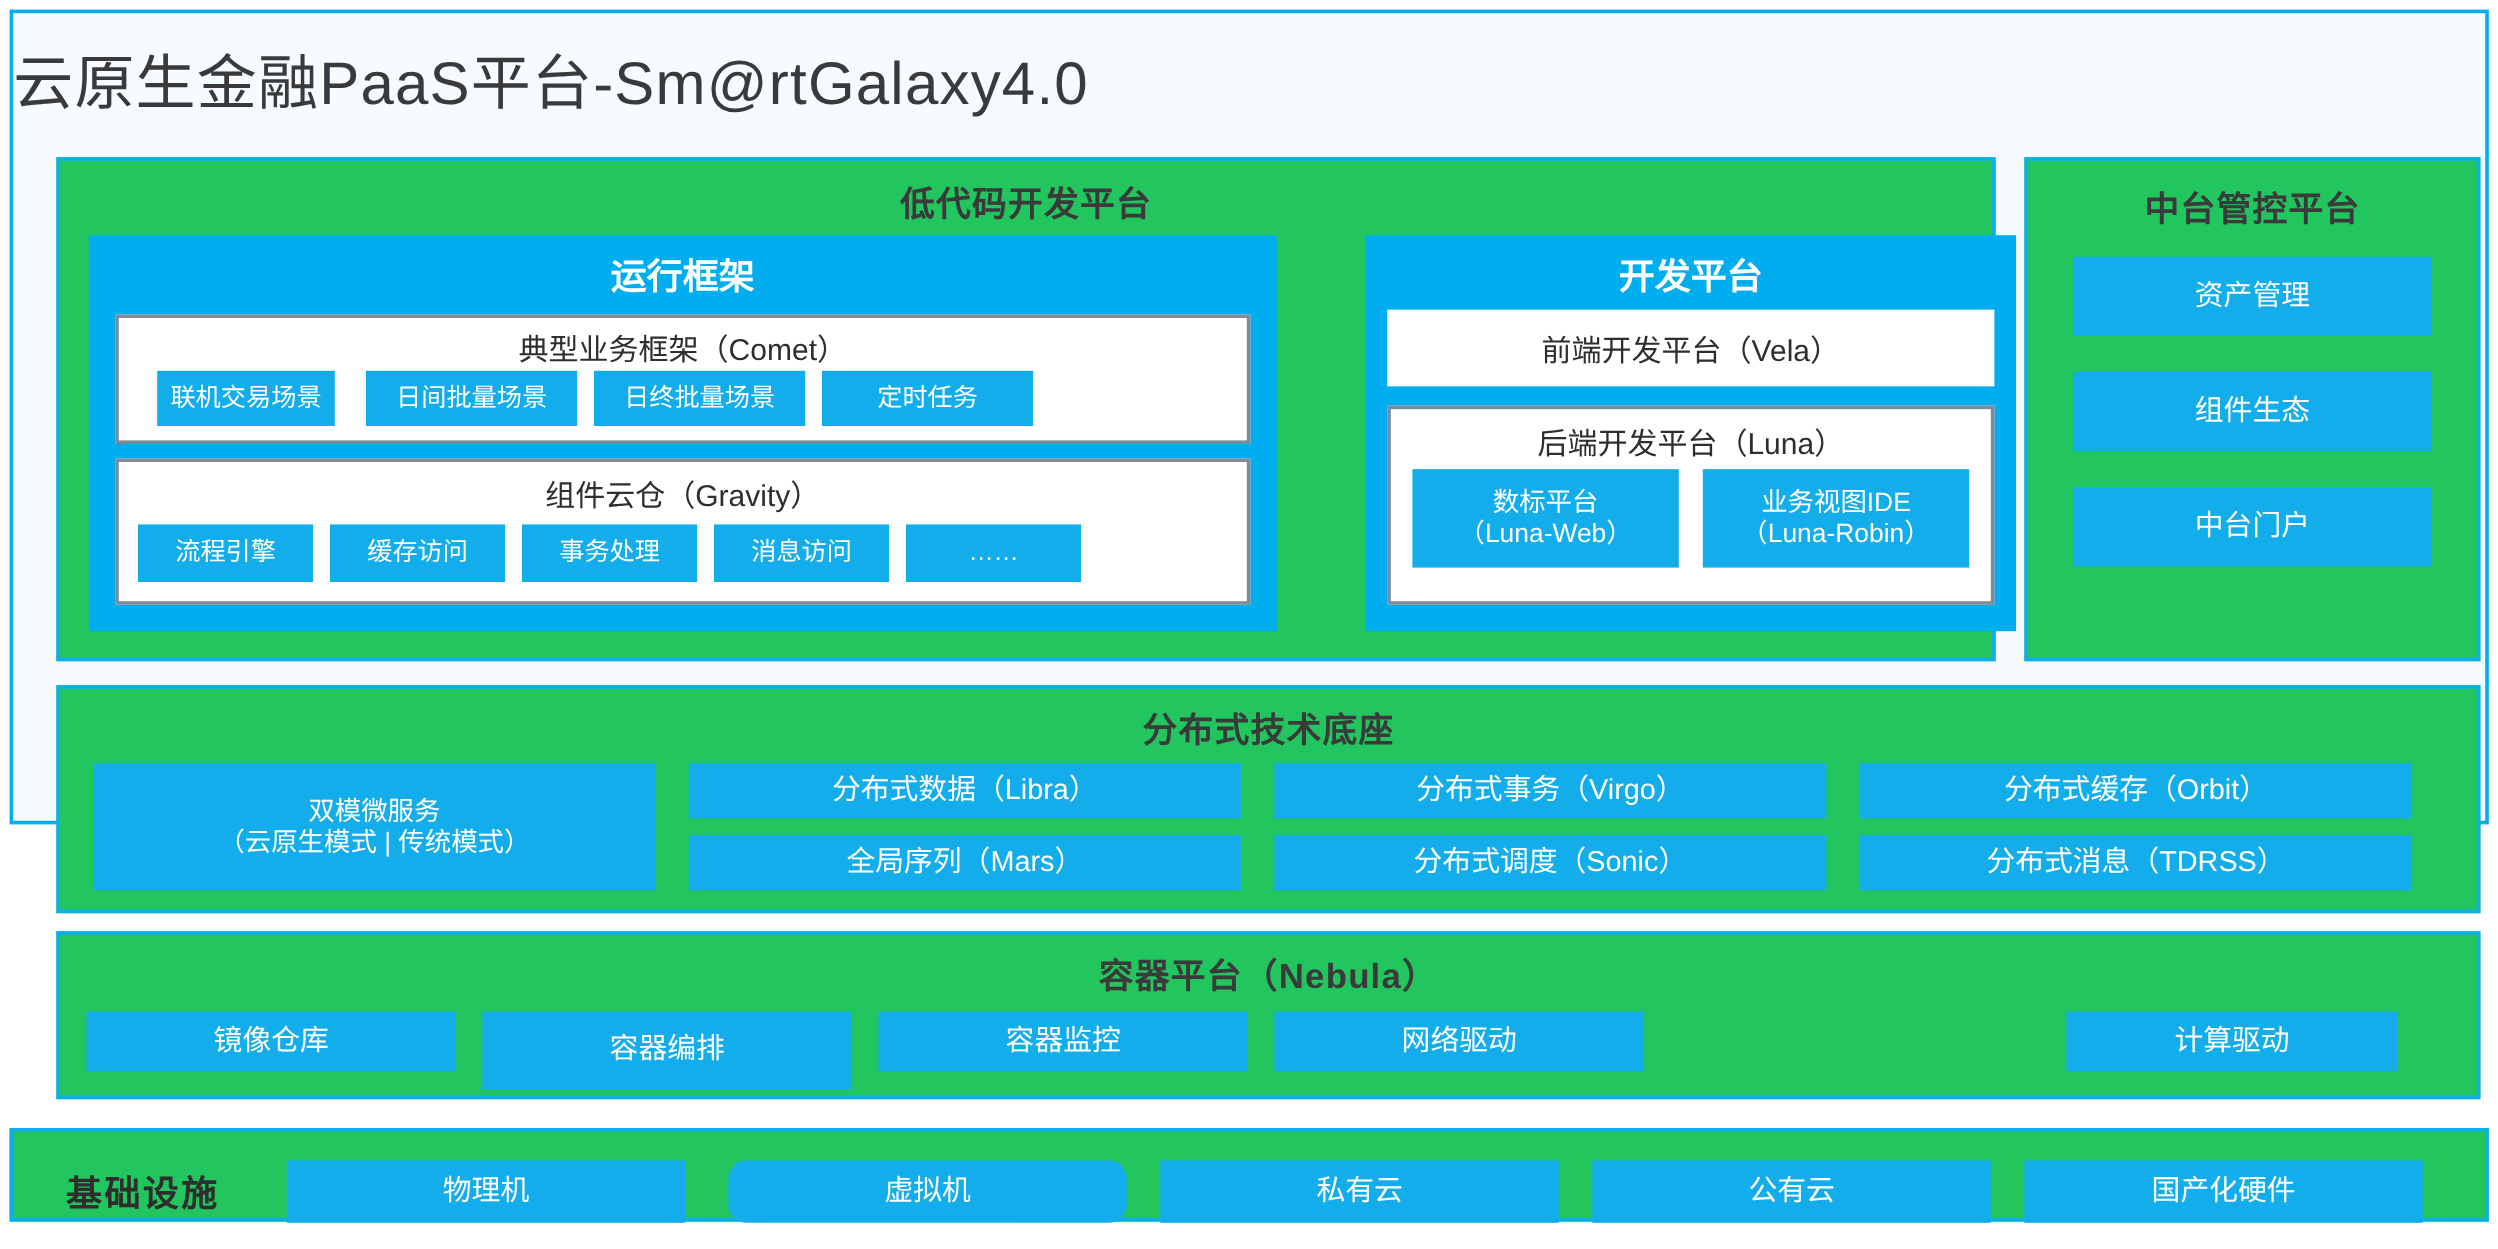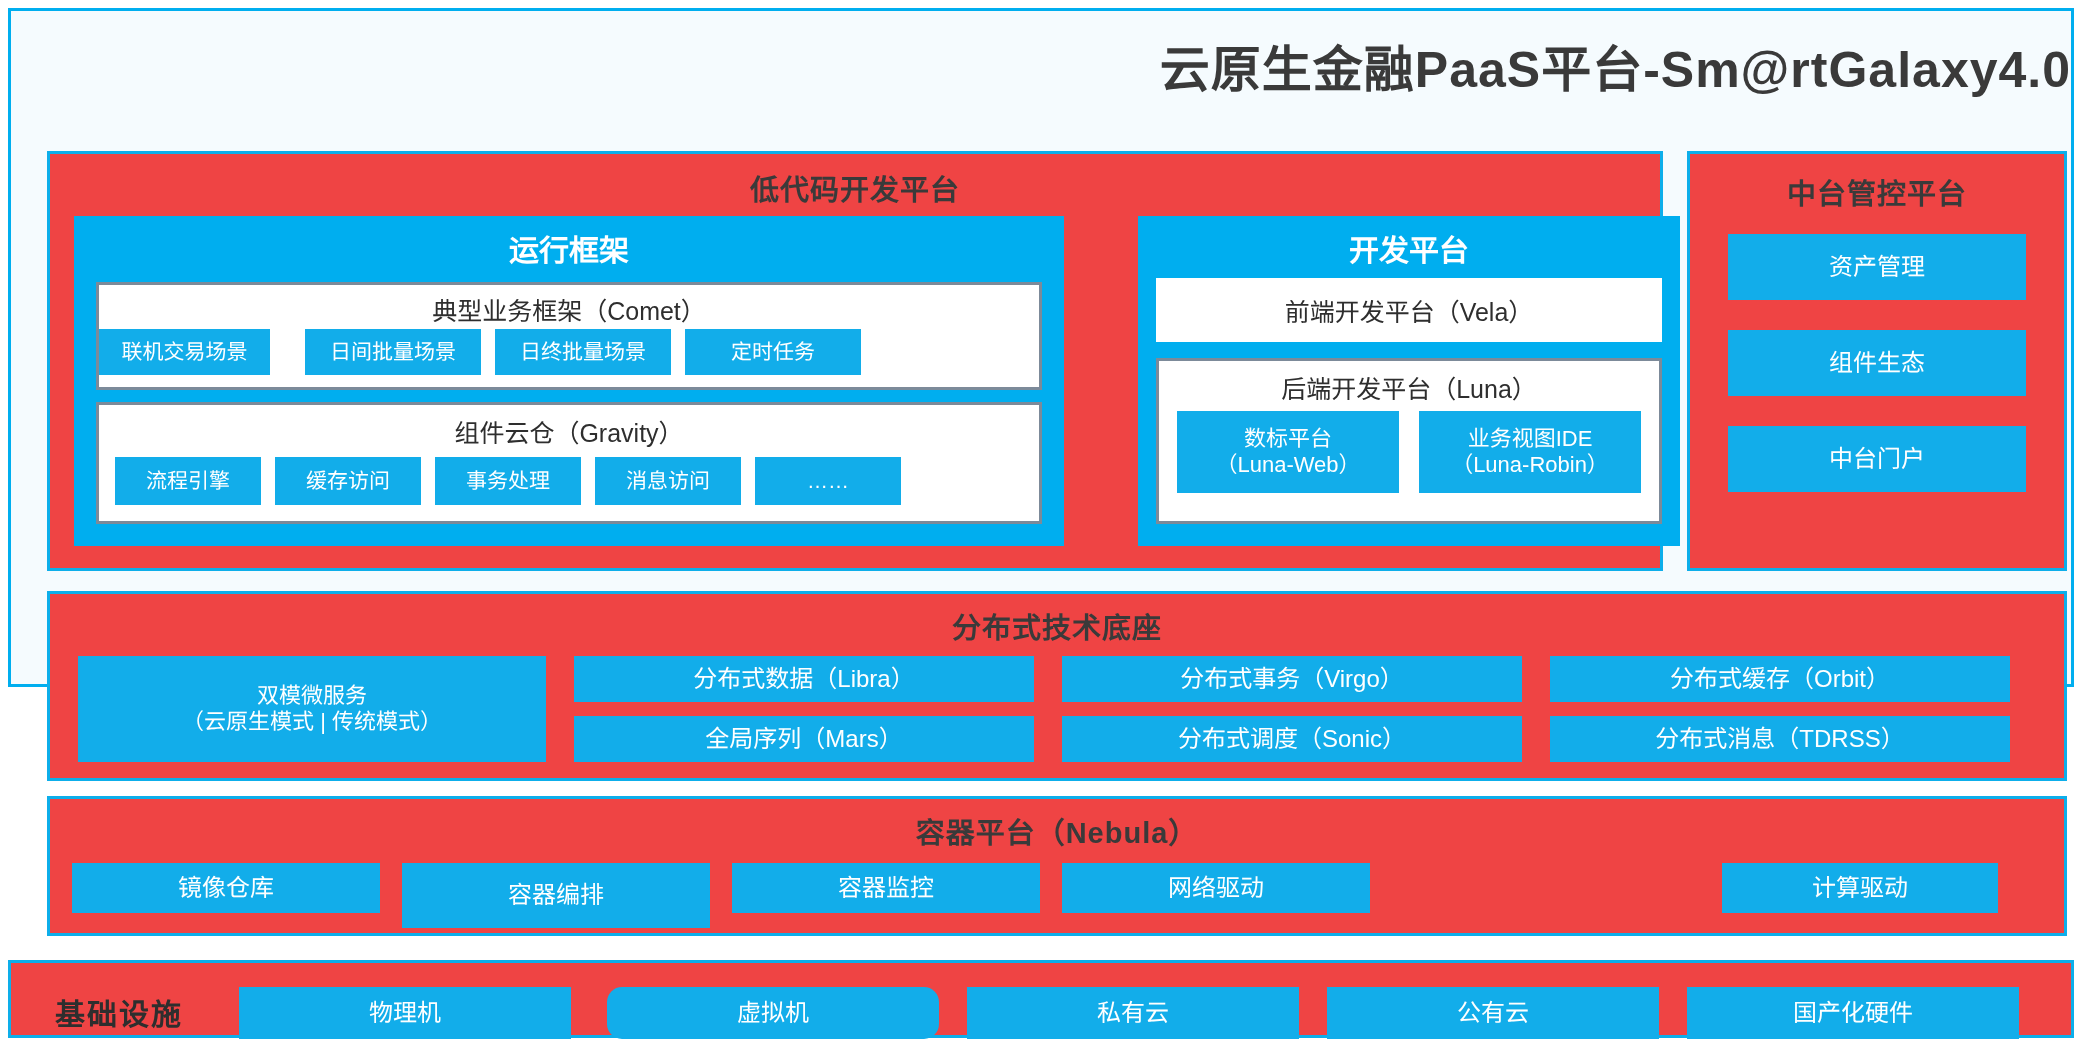--- a/index.html
+++ b/index.html
@@ -20,22 +20,21 @@
   .frame {
     position: absolute;
     box-sizing: border-box;
     border: 3px solid #00AEEF;
     background: #F5FBFE;
   }
   .panel {
     position: absolute;
     box-sizing: border-box;
     border: 3px solid #0DAEEA;
-    background: #ef4444;
-    margin-top: 20px;
+    background: #22c55e;
   }
   .panel-title {
     text-align: center;
     font-size: 29px;
     font-weight: 700;
     color: #3A3A3A;
     letter-spacing: 1px;
   }
   .blue-card {
     position: absolute;
@@ -75,23 +74,23 @@
     white-space: pre-line;
   }
   .chip.tall { font-size: 22px; }
   .chip.big  { font-size: 24px; }
 
   
   #outer-frame { left: 8px; top: 8px; width: 2066px; height: 679px; }
   #main-title {
     position: absolute;
     left: 0; top: 18px; width: 100%;
-    text-align: right;
+    text-align: left;
     font-size: 50px;
-    font-weight: 700;
+    font-weight: 400;
     color: #3A3A3A;
     letter-spacing: 1px;
   }
 
   
   #lowcode-panel  { left: 36px;  top: 120px; width: 1616px; height: 420px; }
   #lowcode-title  { margin-top: 12px; }
 
   #runtime-card   { left: 24px; top: 62px; width: 990px; height: 330px; }
   #runtime-title  { margin-top: 10px; }
@@ -138,21 +137,21 @@
   <div id="main-title">云原生金融PaaS平台-Sm@rtGalaxy4.0</div>
 
   <div class="panel" id="lowcode-panel">
     <div class="panel-title" id="lowcode-title">低代码开发平台</div>
 
     <div class="blue-card" id="runtime-card">
       <div class="blue-card-title" id="runtime-title">运行框架</div>
 
       <div class="white-box" id="comet-box">
         <div class="white-box-title" id="comet-title">典型业务框架（Comet）</div>
-        <div class="chip" style="left:0;  top:44px; width:171px; height:46px;">联机交易场景</div>
+        <div class="chip" style="left:32px;  top:44px; width:148px; height:46px;">联机交易场景</div>
         <div class="chip" style="left:206px; top:44px; width:176px; height:46px;">日间批量场景</div>
         <div class="chip" style="left:396px; top:44px; width:176px; height:46px;">日终批量场景</div>
         <div class="chip" style="left:586px; top:44px; width:176px; height:46px;">定时任务</div>
       </div>
 
       <div class="white-box" id="gravity-box">
         <div class="white-box-title" id="gravity-title">组件云仓（Gravity）</div>
         <div class="chip" style="left:16px;  top:52px; width:146px; height:48px;">流程引擎</div>
         <div class="chip" style="left:176px; top:52px; width:146px; height:48px;">缓存访问</div>
         <div class="chip" style="left:336px; top:52px; width:146px; height:48px;">事务处理</div>

